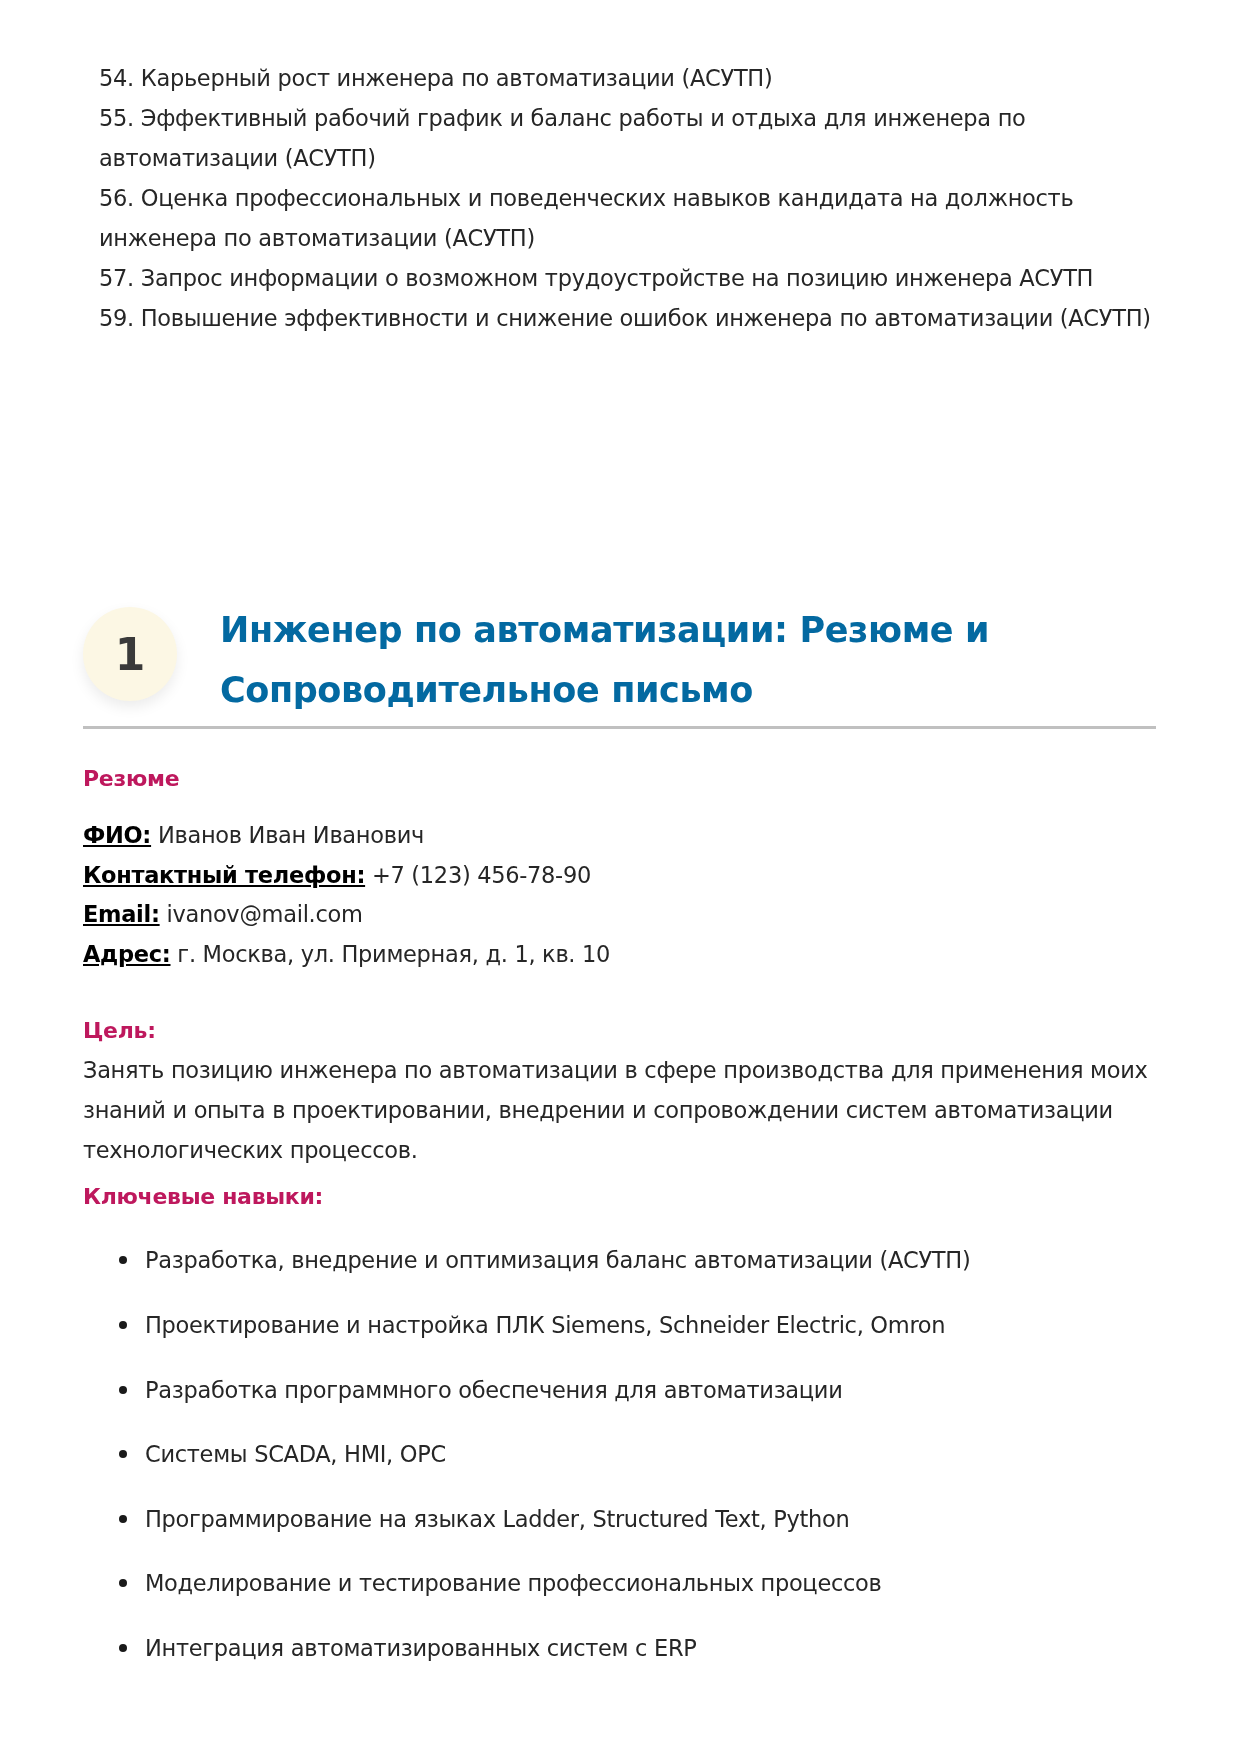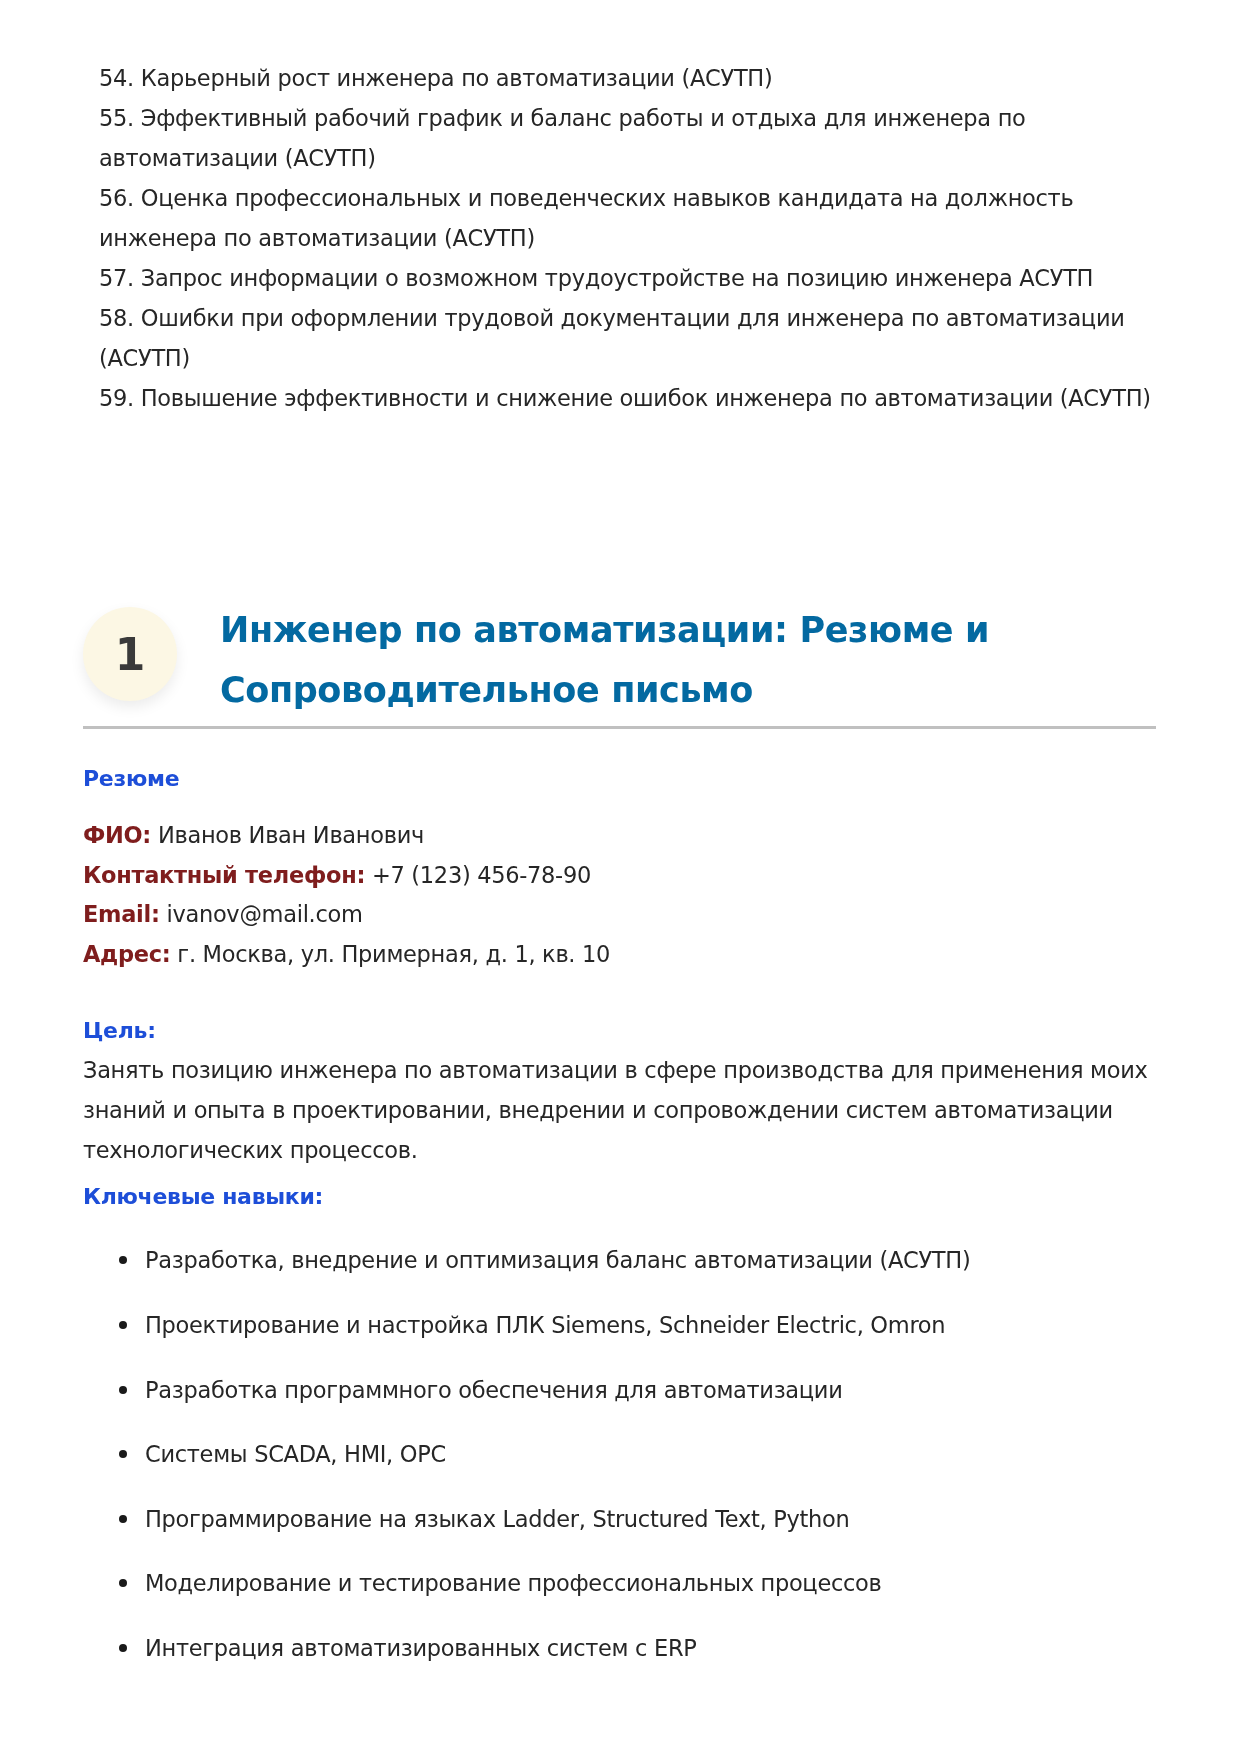--- a/index.html
+++ b/index.html
@@ -35,28 +35,28 @@
     }
     .section-title {
       position: absolute; left: 137px; top: 0; width: 800px;
       font-size: 35px; font-weight: bold; line-height: 60px;
       color: #0369a1; letter-spacing: -0.4px;
     }
 
     .resume { position: absolute; left: 0; top: 760px; width: 1073px; }
     .subheading {
       position: absolute; left: 0;
-      font-size: 22px; font-weight: bold; color: #1d4ed8; letter-spacing: -0.3px;
+      font-size: 22px; font-weight: bold; color: #be185d; letter-spacing: -0.3px;
     }
     .field {
       position: absolute; left: 0;
       font-size: 22.5px; line-height: 40px; color: #262626; letter-spacing: -0.3px;
       white-space: nowrap;
     }
-    .field .lbl { font-weight: bold; color: #7f1d1d; }
+    .field .lbl { font-weight: bold; color: #000000; text-decoration: underline; }
     .goal-text {
       position: absolute; left: 0; width: 1073px;
       font-size: 22.5px; line-height: 40px; color: #262626; letter-spacing: -0.3px;
     }
 
     .skills { position: absolute; left: 0; top: 0; margin: 0; padding: 0; list-style: none; }
     .skill {
       position: absolute; left: 0; white-space: nowrap;
       font-size: 22.5px; line-height: 40px; color: #262626; letter-spacing: -0.3px;
     }
@@ -80,24 +80,20 @@
       <span>55.</span>
       <span>Эффективный рабочий график и баланс работы и отдыха для инженера по автоматизации (АСУТП)</span>
     </div>
     <div class="toc-item" style="width:1000px;">
       <span>56.</span>
       <span>Оценка профессиональных и поведенческих навыков кандидата на должность инженера по автоматизации (АСУТП)</span>
     </div>
     <div class="toc-item">
       <span>57.</span>
       <span>Запрос информации о возможном трудоустройстве на позицию инженера АСУТП</span>
-    </div>
-    <div class="toc-item" style="width:1040px;">
-      <span>58.</span>
-      <span>Ошибки при оформлении трудовой документации для инженера по автоматизации (АСУТП)</span>
     </div>
     <div class="toc-item" style="white-space:nowrap;">
       <span>59.</span>
       <span>Повышение эффективности и снижение ошибок инженера по автоматизации (АСУТП)</span>
     </div>
   </div>
 
   <div class="section-header">
     <div class="num-circle">1</div>
     <div class="section-title">

